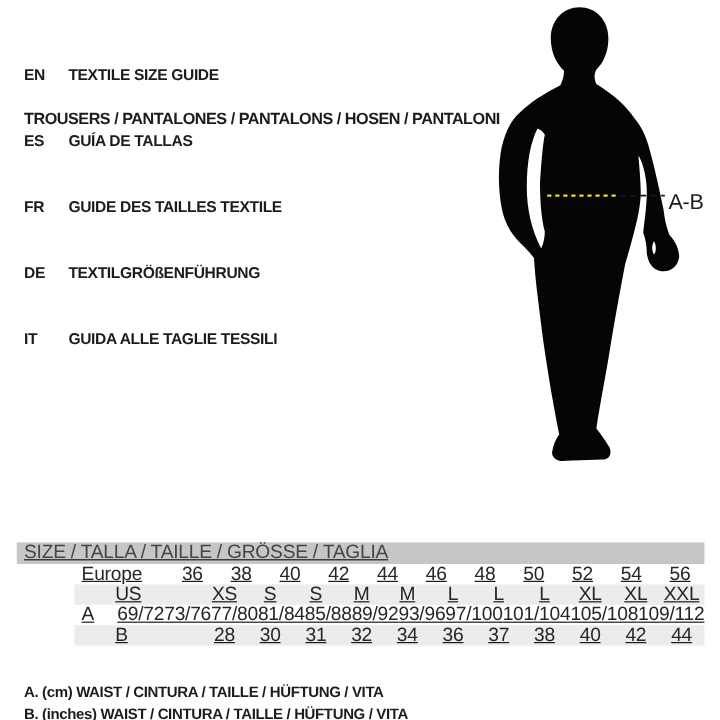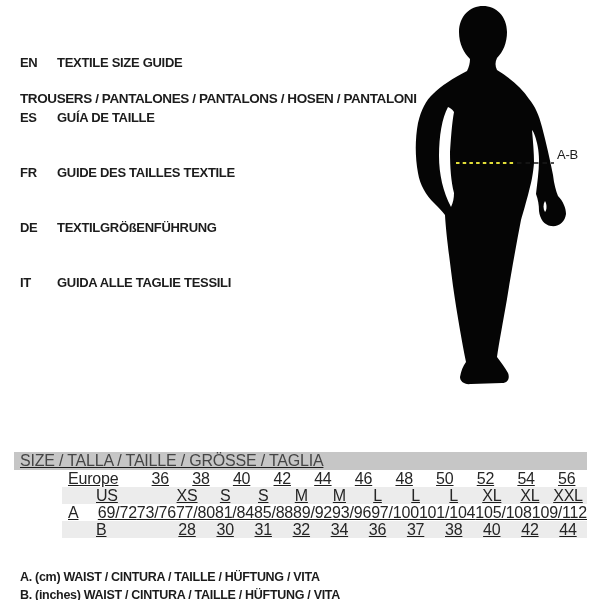--- a/index.html
+++ b/index.html
@@ -18,21 +18,21 @@
   }
   .gender-heading{
     position:absolute;left:20px;top:426px;font-size:12.5px;font-weight:bold;
     letter-spacing:-0.3px;white-space:nowrap;
   }
   
   .figure-svg{position:absolute;left:408px;top:4px;width:164px;height:384px;}
   .sil{fill:var(--silhouette,#050505);}
   .dash-yellow{stroke:var(--dash_yellow,#e2de38);}
   .dash-black{stroke:#1a1a1a;}
-  .ab-label{position:absolute;left:557px;top:147px;font-size:13px;letter-spacing:-0.2px;}
+  .ab-label{position:absolute;left:557px;top:158px;font-size:18px;letter-spacing:-0.2px;}
   
   .size-table{position:absolute;left:14px;top:452px;width:573px;font-size:16px;letter-spacing:-0.2px;text-decoration:underline;}
   .table-header{
     height:18px;line-height:18px;background:var(--header_bg,#c6c6c6);
     padding-left:6px;color:#454545;box-sizing:border-box;
   }
   .trow{display:flex;height:17px;line-height:17px;color:#262626;margin-left:48px;}
   .trow.alt{background:var(--alt_row_bg,#ececec);padding-left:28px;}
   .tlabel{width:78px;padding-left:6px;box-sizing:border-box;}
   .tcell{flex:1;text-align:center;}
@@ -40,21 +40,21 @@
   .notes{position:absolute;left:20px;top:568px;}
   .note-line{height:18px;line-height:18px;font-size:12.5px;font-weight:bold;letter-spacing:-0.3px;white-space:nowrap;}
 </style>
 </head>
 <body>
 
 <div class="canvas">
 
   <div class="lang-list" id="langList">
       <div class="lang-row"><span class="lang-code">EN</span><span class="lang-label">TEXTILE SIZE GUIDE</span></div>
-      <div class="lang-row"><span class="lang-code">ES</span><span class="lang-label">GUÍA DE TAILLE</span></div>
+      <div class="lang-row"><span class="lang-code">ES</span><span class="lang-label">GUÍA DE TALLAS</span></div>
       <div class="lang-row"><span class="lang-code">FR</span><span class="lang-label">GUIDE DES TAILLES TEXTILE</span></div>
       <div class="lang-row"><span class="lang-code">DE</span><span class="lang-label">TEXTILGRÖßENFÜHRUNG</span></div>
       <div class="lang-row"><span class="lang-code">IT</span><span class="lang-label">GUIDA ALLE TAGLIE TESSILI</span></div>
     </div>
 
   <div class="garment-heading">TROUSERS / PANTALONES / PANTALONS / HOSEN / PANTALONI</div>
 
   <svg class="figure-svg" viewBox="408 4 164 384" aria-hidden="true">
     <path class="sil" fill-rule="evenodd" d="
       M 483 6

